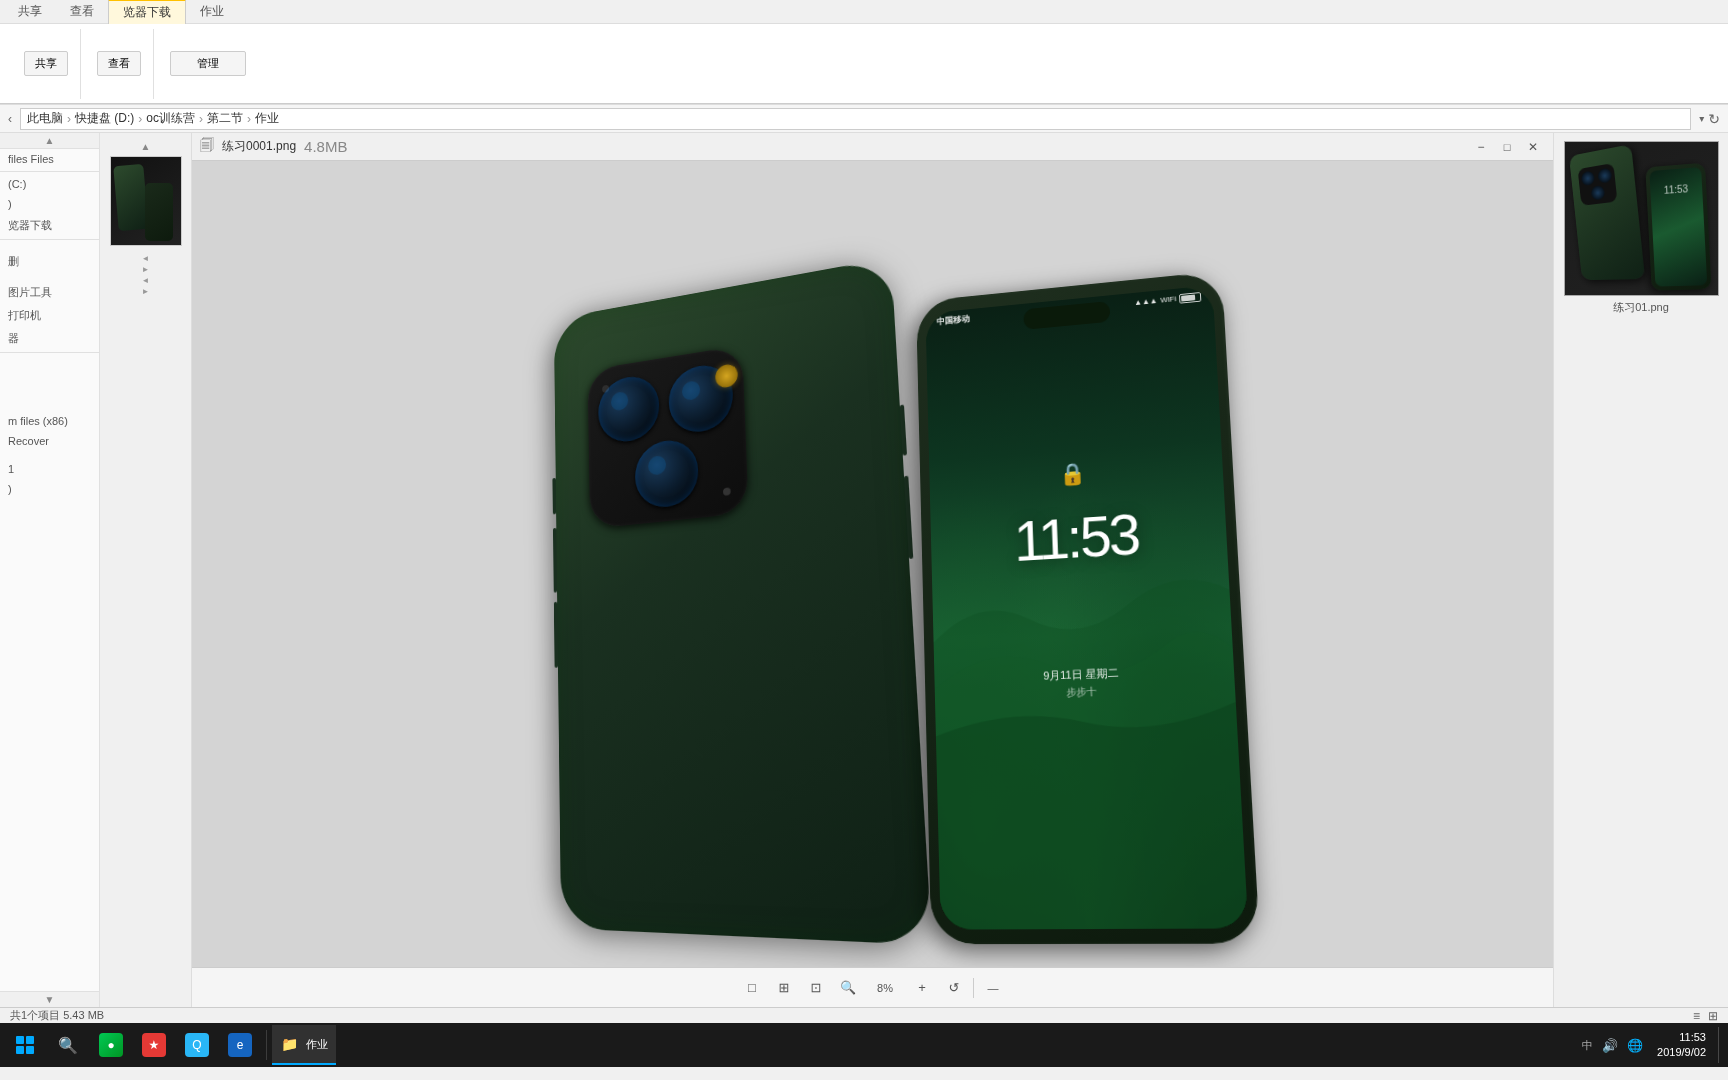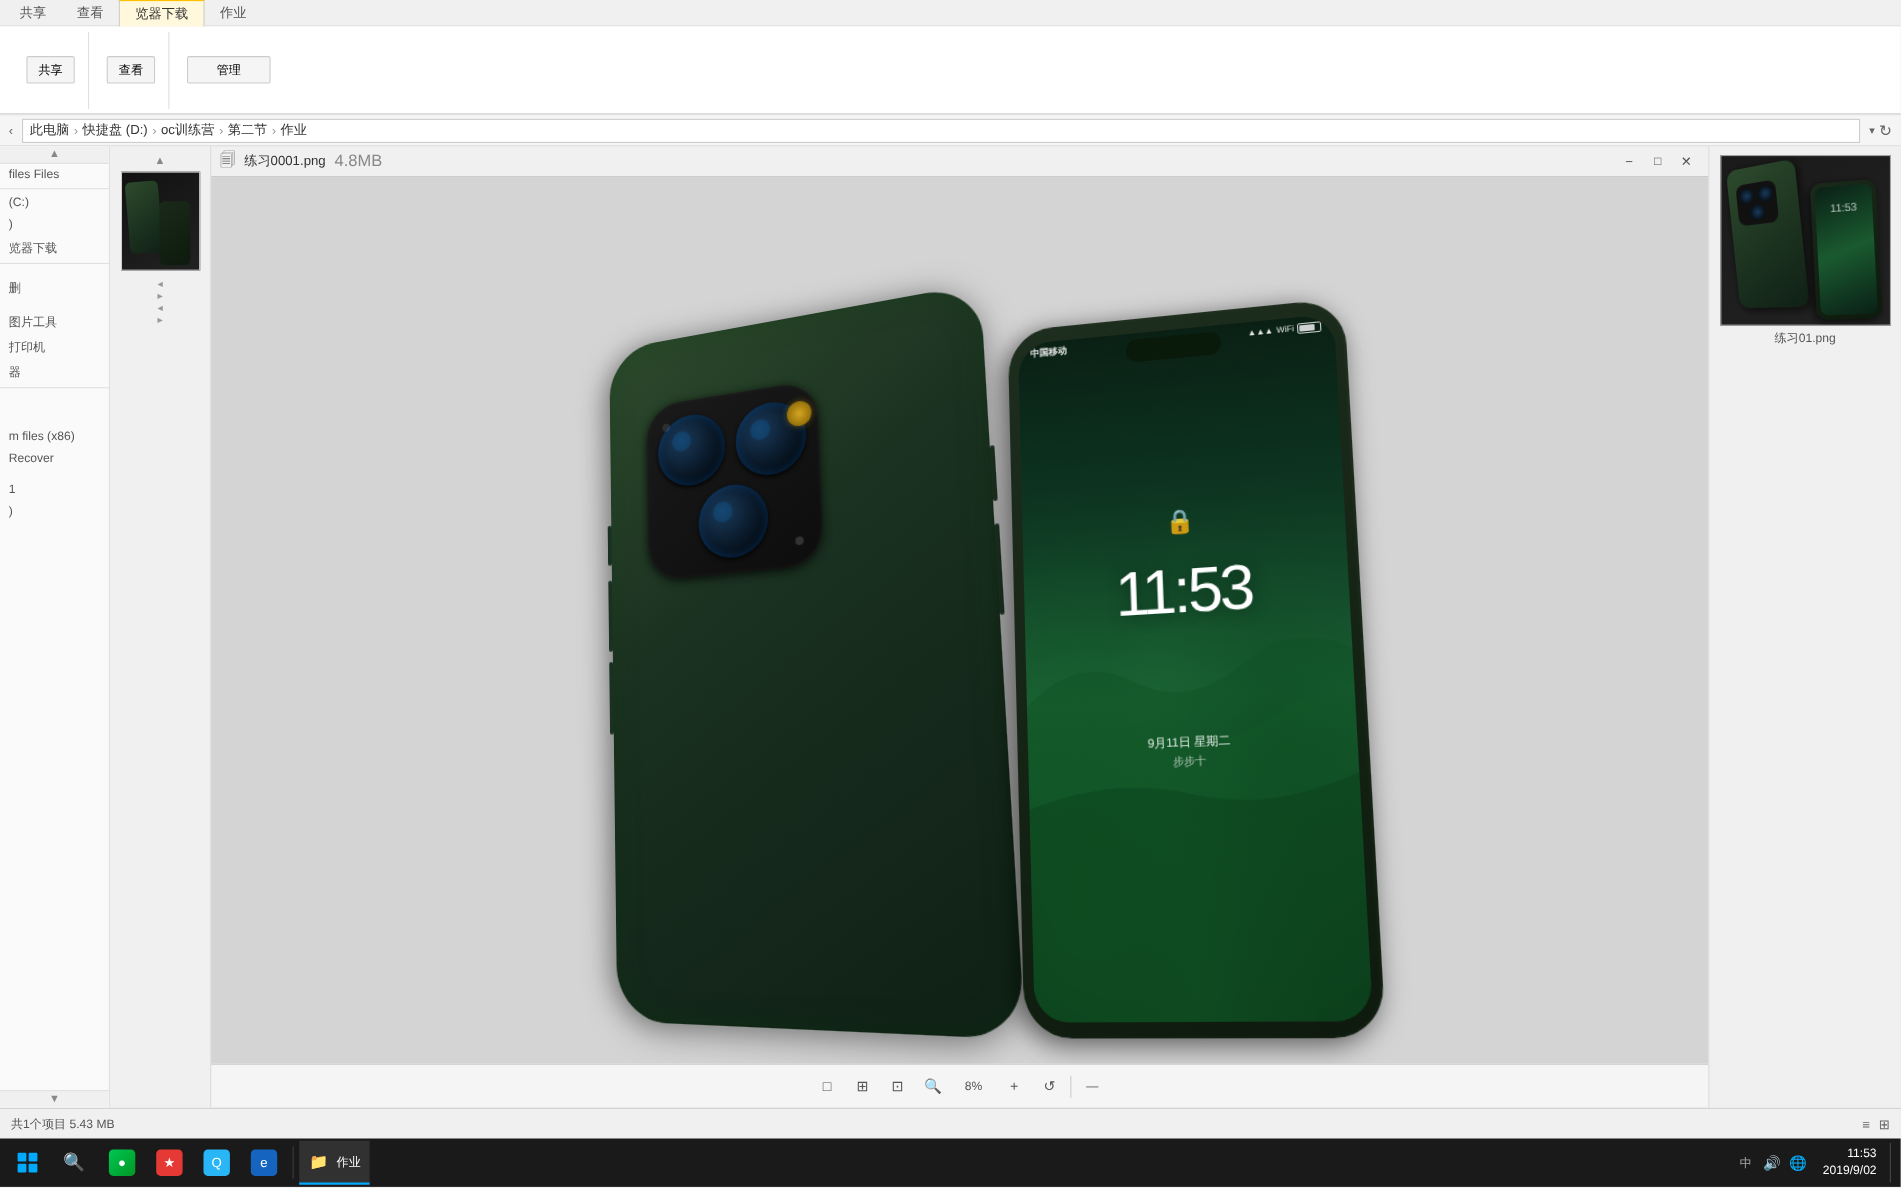--- a/index.html
+++ b/index.html
@@ -71,21 +71,21 @@
     <div style="padding:4px 8px; font-size:11px; color:#555; cursor:pointer;">删</div>
     <div style="padding:4px 8px; font-size:11px; color:#555; cursor:pointer;"></div>
     <div style="padding:4px 8px; font-size:11px; color:#555; cursor:pointer;">图片工具</div>
     <div style="padding:4px 8px; font-size:11px; color:#555; cursor:pointer;">打印机</div>
     <div style="padding:4px 8px; font-size:11px; color:#555; cursor:pointer;">器</div>
     <div style="height:1px; background:#e0e0e0; margin:2px 0;"></div>
     <div style="padding:4px 8px; font-size:11px; color:#555; cursor:pointer;"></div>
     <div style="padding:4px 8px; font-size:11px; color:#555; cursor:pointer;"></div>
     <div style="padding:4px 8px; font-size:11px; color:#555; cursor:pointer;"></div>
     <div style="padding:4px 8px; font-size:11px; color:#555; cursor:pointer;"></div>
-    <div style="padding:4px 8px; font-size:11px; color:#555; cursor:pointer;">m files (x86)</div>
+    <div style="padding:4px 8px; font-size:11px; color:#555; cursor:pointer;margin-top:24px;">m files (x86)</div>
     <div style="padding:4px 8px; font-size:11px; color:#555; cursor:pointer;">Recover</div>
     <div style="padding:4px 8px; font-size:11px; color:#555; cursor:pointer;"></div>
     <div style="padding:4px 8px; font-size:11px; color:#555; cursor:pointer;">1</div>
     <div style="padding:4px 8px; font-size:11px; color:#555; cursor:pointer;">)</div>
 
     <div style="position:absolute; bottom:0; left:0; right:0; height:16px; display:flex; align-items:center; justify-content:center; font-size:10px; color:#888; cursor:pointer; background:#f0f0f0; border-top:1px solid #e0e0e0;">▼</div>
   </div>
 
   <div style="display:flex; flex:1; position:relative; overflow:hidden;">
 
@@ -308,21 +308,21 @@
               <div style="position:absolute; top:15px; left:50%; transform:translateX(-50%); font-size:10px; color:rgba(255,255,255,0.7); font-weight:200; white-space:nowrap; text-align:center;">11:53</div>
             </div>
           </div>
         </div>
       </div>
       <div style="font-size:11px; color:#555; text-align:center;">练习01.png</div>
     </div>
   </div>
 </div>
 
-<div style="height:28px; background:#f0f0f0; border-top:1px solid #ccc; display:flex; align-items:center; padding:0 10px; justify-content:space-between;">
+<div style="height:16px; background:#f0f0f0; border-top:1px solid #ccc; display:flex; align-items:center; padding:0 10px; justify-content:space-between;">
   <div style="font-size:11px; color:#555;">共1个项目 5.43 MB</div>
   <div style="display:flex; gap:8px; align-items:center;">
     <span style="font-size:12px; color:#666; cursor:pointer;">≡</span>
     <span style="font-size:12px; color:#666; cursor:pointer;">⊞</span>
   </div>
 </div>
 
 <div style="height:44px; background:#1a1a1a; display:flex; align-items:center; padding:0 4px; gap:1px;">
   <div style="width:42px; height:40px; display:flex; align-items:center; justify-content:center; cursor:pointer; border-radius:2px;">
     <div style="width:18px; height:18px; display:grid; grid-template-columns:1fr 1fr; gap:2px;">

